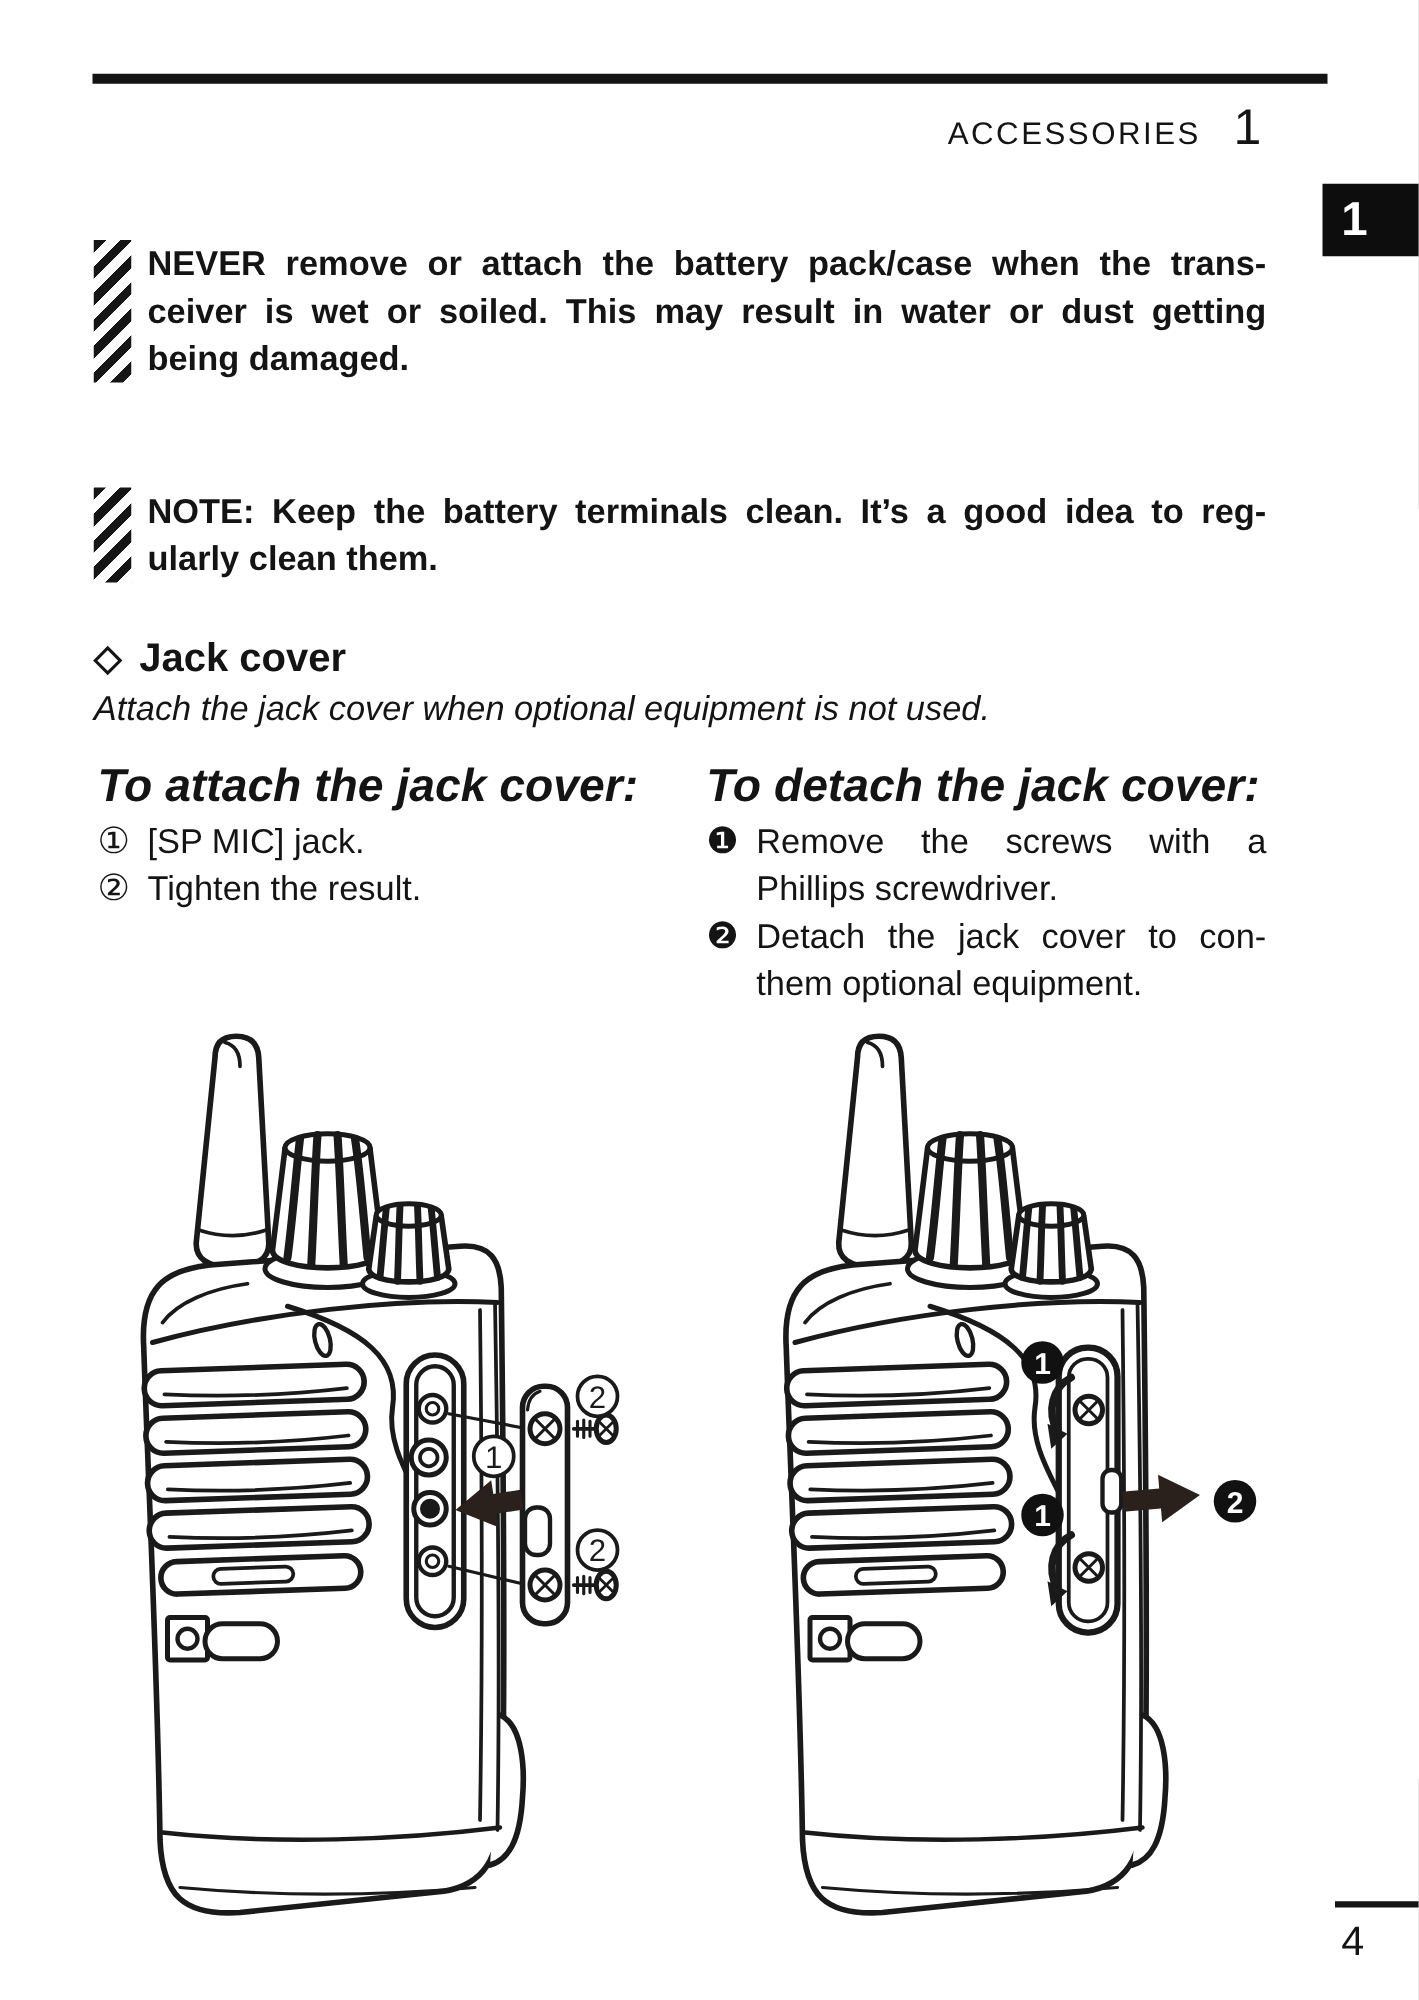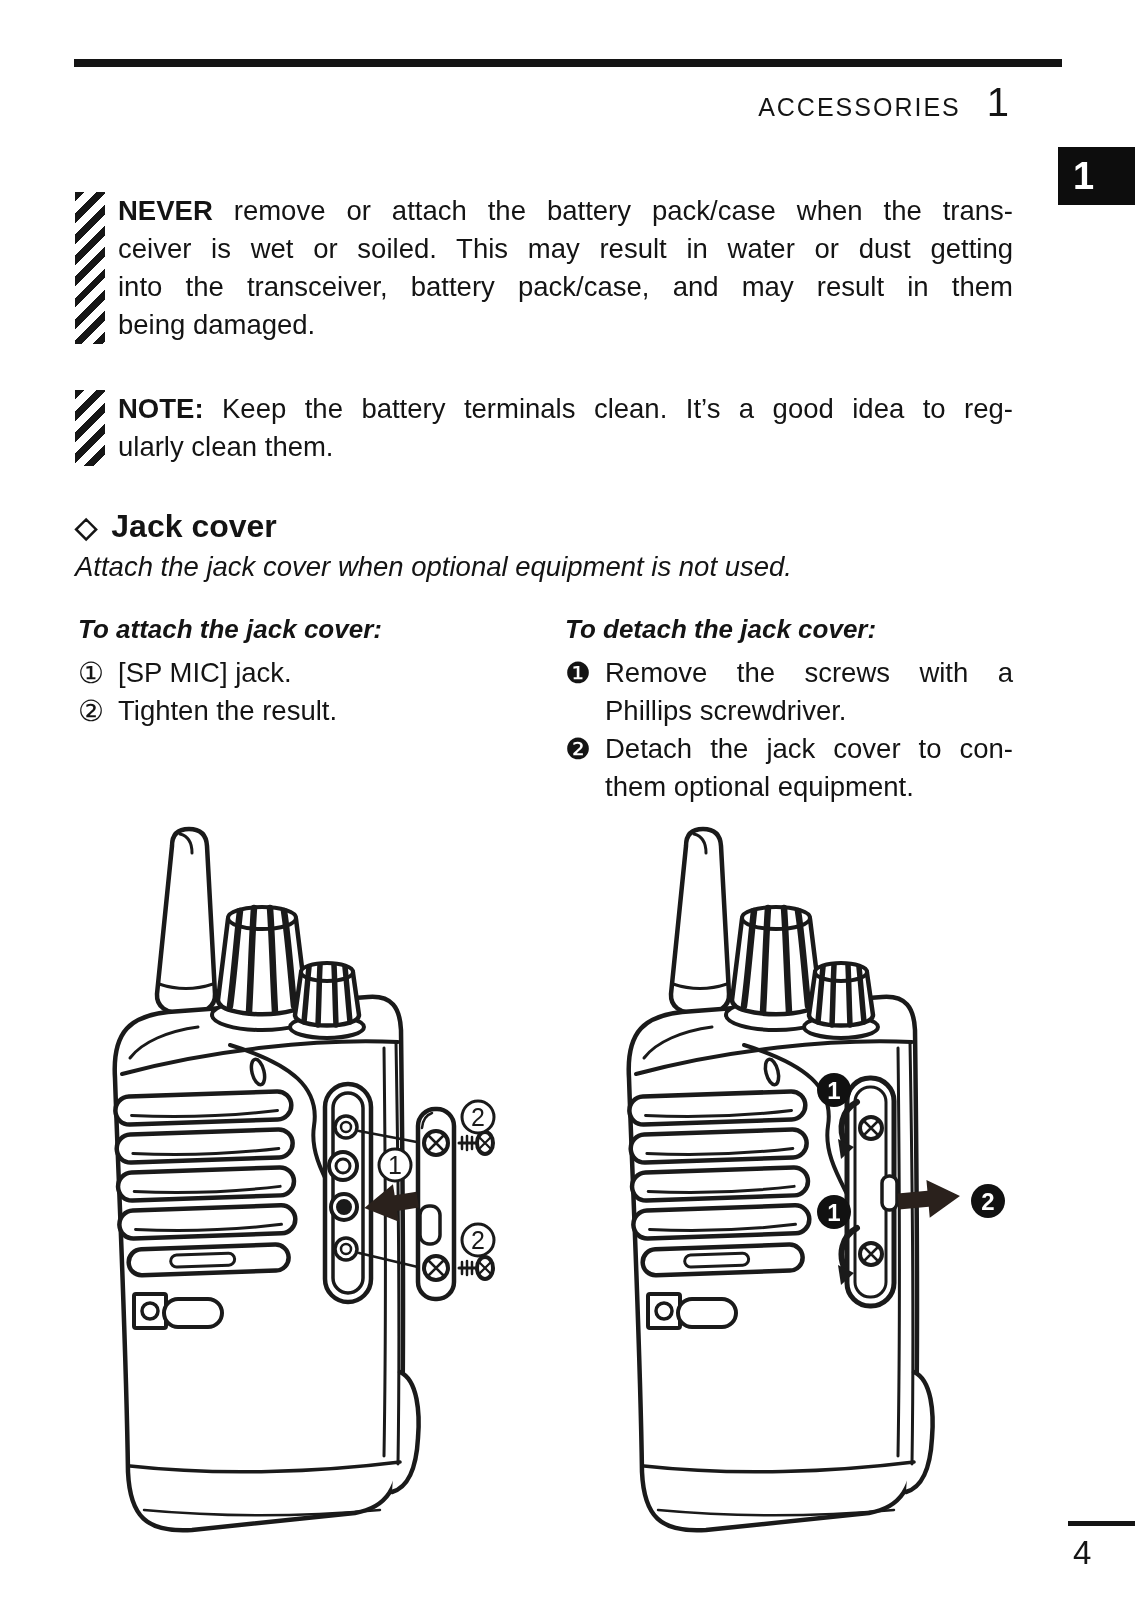--- a/index.html
+++ b/index.html
@@ -9,38 +9,38 @@
     font-family:"Liberation Sans", sans-serif; color:#141414; overflow:hidden;
   }
   .top-rule { position:absolute; left:74px; top:59px; width:988px; height:8px; background:#141414; }
   .hdr { position:absolute; top:80px; right:126px; display:flex; align-items:baseline; gap:26px; }
   .hdr .t { font-size:25px; letter-spacing:2px; }
   .hdr .n { font-size:40px; }
   .tab {
     position:absolute; left:1058px; top:147px; width:77px; height:58px; background:#0d0d0d;
     color:#fff; font-size:38px; font-weight:bold; display:flex; align-items:center; padding-left:15px;
   }
-  .hblock { position:absolute; display:flex; gap:13px; }
+  .hblock { position:absolute; display:flex; gap:13px;font-weight:bold; }
   .hatch {
     width:30px; flex:none;
     background:repeating-linear-gradient(135deg,#161616 0 7px,#ffffff 7px 15px);
   }
   .para { flex:1; font-size:27.5px; line-height:38px; }
   .line { text-align:justify; }
   .line.j { text-align-last:justify; }
   .warn { left:75px; top:192px; width:938px; }
   .note { left:75px; top:390px; width:938px; }
   .h2 { position:absolute; left:75px; top:508px; display:flex; align-items:center; gap:14px;
         font-size:32px; font-weight:bold; }
   .h2 .dia { font-size:29px; }
   .intro { position:absolute; left:75px; top:551px; font-size:27.5px;font-style:italic; }
   .col { position:absolute; top:610px; }
   .col-attach { left:78px; width:442px; }
   .col-detach { left:565px; width:448px; }
-  .colh { font-size:26px; font-weight:bold; font-style:italic; line-height:38px; margin-bottom:6px; }
+  .colh { font-size:37px; font-weight:bold; font-style:italic; line-height:38px; margin-bottom:6px; }
   .step { display:flex; }
   .marker { width:40px; flex:none; font-size:29px; line-height:38px; }
   .steplines { flex:1; font-size:27.5px; line-height:38px; }
   .fig { position:absolute; }
   .fig-attach { left:80px; top:816px; }
   .fig-detach { left:593px; top:816px; }
   .pageno {
     position:absolute; left:1068px; top:1521px; width:67px;
     border-top:5px solid #141414; font-size:33px; padding:8px 0 0 5px;
   }
@@ -60,21 +60,20 @@
 
   <div class="tab">
     <span>1</span>
   </div>
 
   <div class="hblock warn">
     <div class="hatch"></div>
     <div class="para">
       <div class="line j"><b>NEVER</b><span> remove or attach the battery pack/case when the trans-</span></div>
       <div class="line j">ceiver is wet or soiled. This may result in water or dust getting</div>
-      <div class="line j">into the transceiver, battery pack/case, and may result in them</div>
       <div class="line">being damaged.</div>
     </div>
   </div>
 
   <div class="hblock note">
     <div class="hatch"></div>
     <div class="para">
       <div class="line j"><b>NOTE:</b><span> Keep the battery terminals clean. It’s a good idea to reg-</span></div>
       <div class="line">ularly clean them.</div>
     </div>

